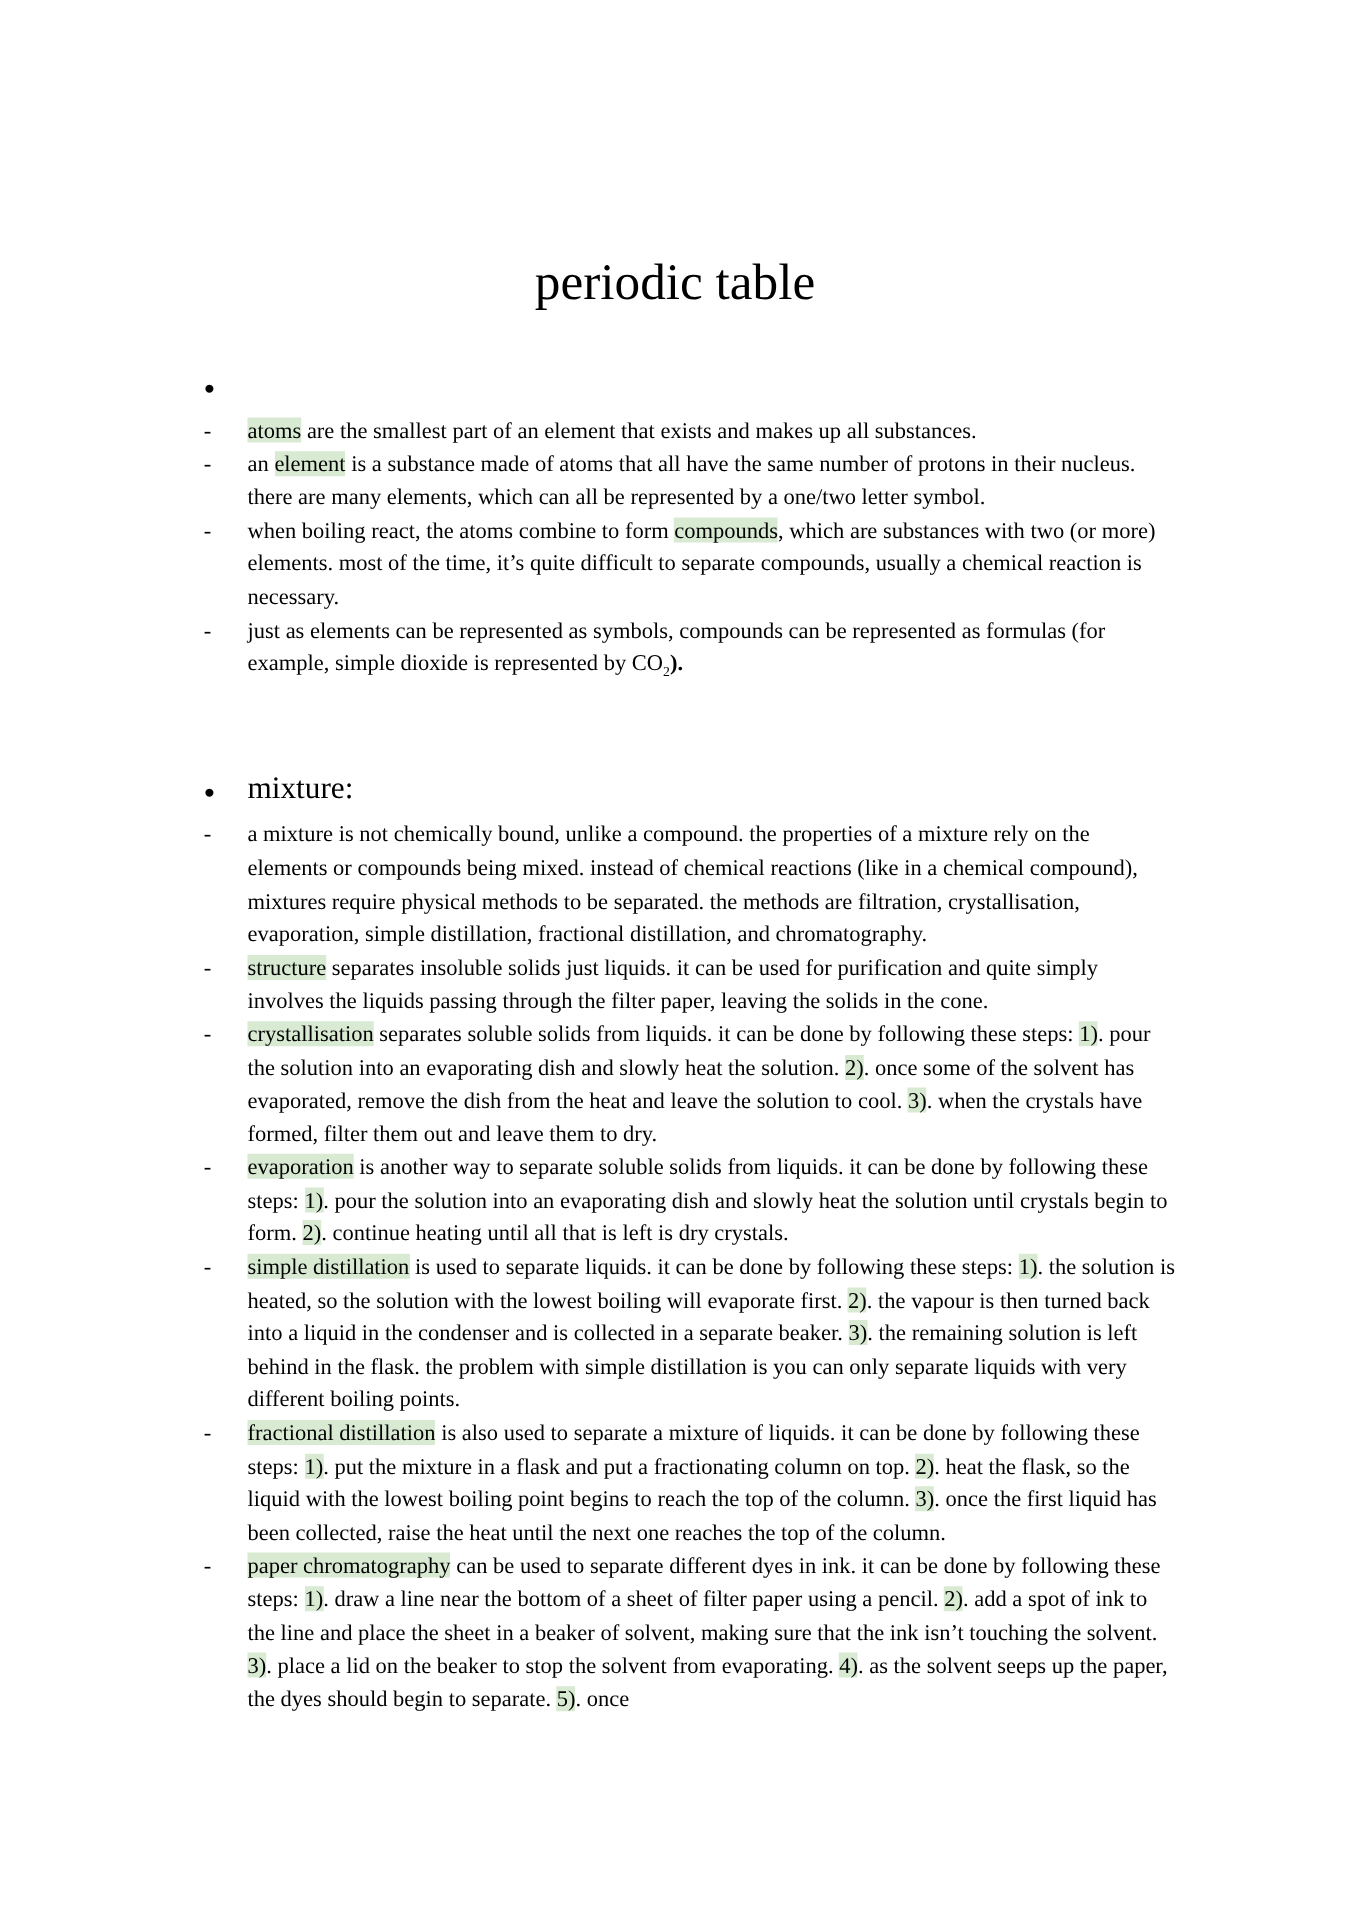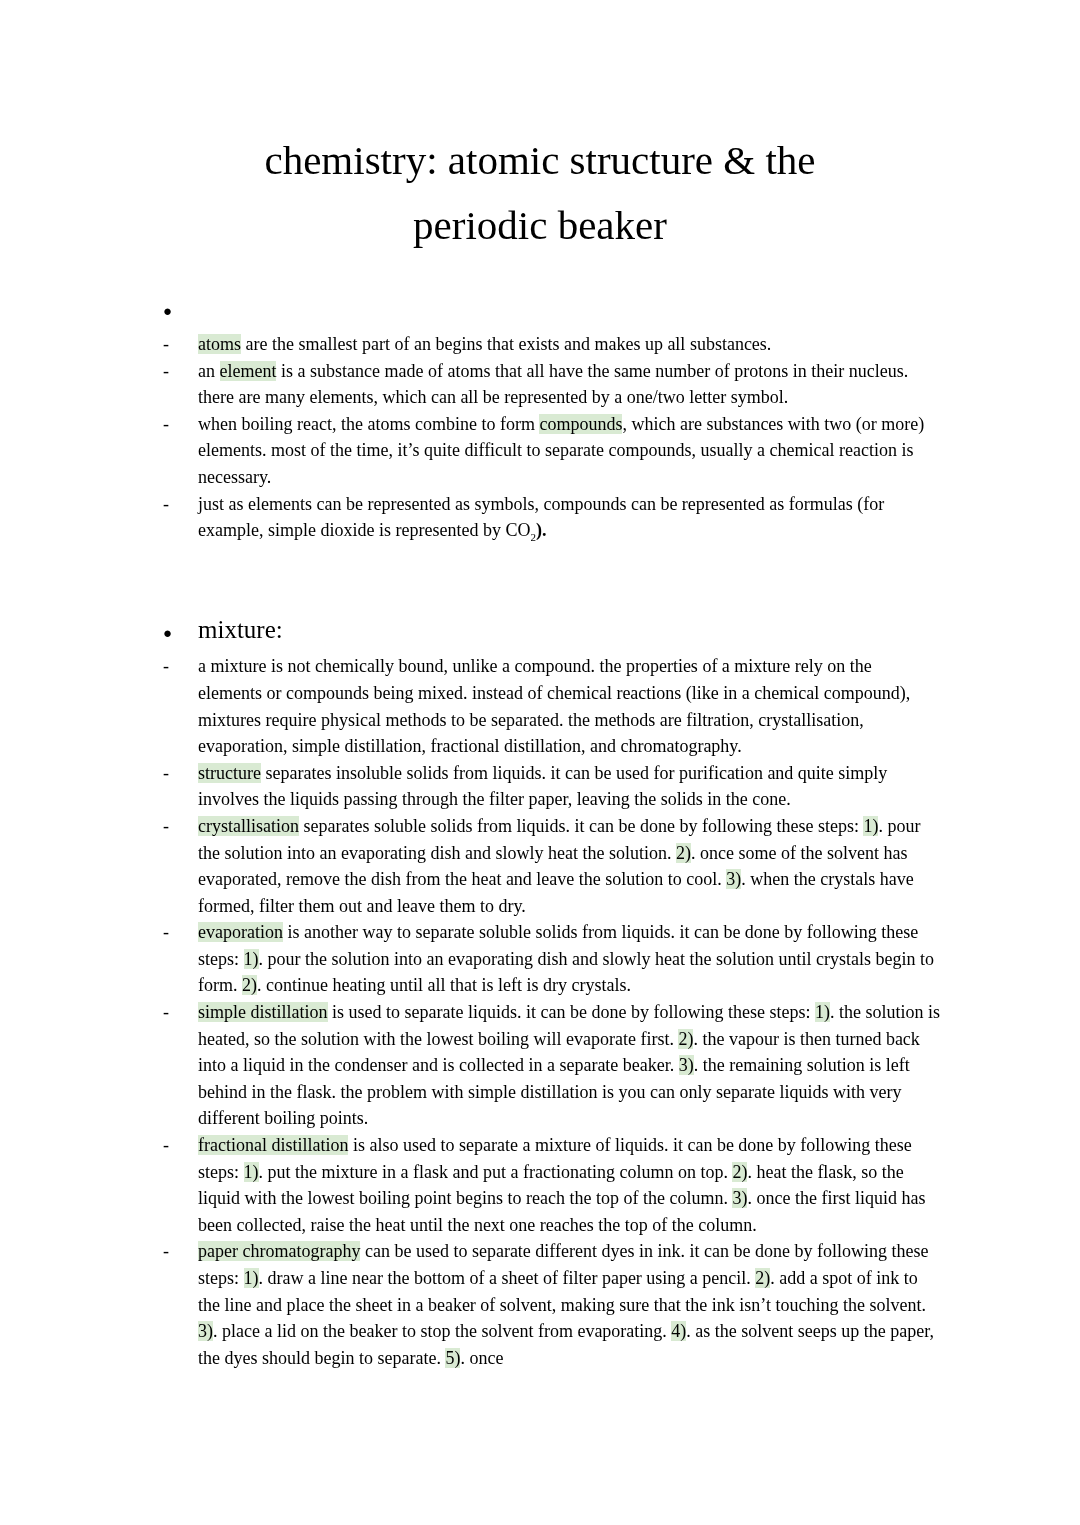--- a/index.html
+++ b/index.html
@@ -52,31 +52,31 @@
   .dash { font-size: 18px; }
   .hl { background-color: var(--hl, #d9ead3); font-family: Liberation Serif, serif; }
   .bold { font-weight: 700; }
   .sub { vertical-align: sub; font-size: 11px; }
 </style>
 </head>
 <body>
 
 <div class="page">
   <h1 class="title">
-    <span>chemistry: atomic structure &amp; the</span><br>
-    <span>periodic beaker</span>
+    <br>
+    <span>periodic table</span>
   </h1>
   <div class="content" id="sections-root">
       <div class="section">
         <div class="heading-row">
           <span class="marker-col bullet-glyph">●</span>
         </div>
         <div class="item">
           <span class="marker-col dash">-</span>
-          <p class="item-text"><span class="hl">atoms</span><span> are the smallest part of an begins that exists and makes up all substances.</span></p>
+          <p class="item-text"><span class="hl">atoms</span><span> are the smallest part of an element that exists and makes up all substances.</span></p>
         </div>
         <div class="item">
           <span class="marker-col dash">-</span>
           <p class="item-text"><span>an </span><span class="hl">element</span><span> is a substance made of atoms that all have the same number of protons in their nucleus. there are many elements, which can all be represented by a one/two letter symbol.</span></p>
         </div>
         <div class="item">
           <span class="marker-col dash">-</span>
           <p class="item-text"><span>when boiling react, the atoms combine to form </span><span class="hl">compounds</span><span>, which are substances with two (or more) elements. most of the time, it’s quite difficult to separate compounds, usually a chemical reaction is necessary.</span></p>
         </div>
         <div class="item">
@@ -88,21 +88,21 @@
         <div class="heading-row">
           <span class="marker-col bullet-glyph">●</span>
           <span>mixture:</span>
         </div>
         <div class="item">
           <span class="marker-col dash">-</span>
           <p class="item-text"><span>a mixture is not chemically bound, unlike a compound. the properties of a mixture rely on the elements or compounds being mixed. instead of chemical reactions (like in a chemical compound), mixtures require physical methods to be separated. the methods are filtration, crystallisation, evaporation, simple distillation, fractional distillation, and chromatography.</span></p>
         </div>
         <div class="item">
           <span class="marker-col dash">-</span>
-          <p class="item-text"><span class="hl">structure</span><span> separates insoluble solids from liquids. it can be used for purification and quite simply involves the liquids passing through the filter paper, leaving the solids in the cone.</span></p>
+          <p class="item-text"><span class="hl">structure</span><span> separates insoluble solids just liquids. it can be used for purification and quite simply involves the liquids passing through the filter paper, leaving the solids in the cone.</span></p>
         </div>
         <div class="item">
           <span class="marker-col dash">-</span>
           <p class="item-text"><span class="hl">crystallisation</span><span> separates soluble solids from liquids. it can be done by following these steps: </span><span class="hl">1)</span><span>. pour the solution into an evaporating dish and slowly heat the solution. </span><span class="hl">2)</span><span>. once some of the solvent has evaporated, remove the dish from the heat and leave the solution to cool. </span><span class="hl">3)</span><span>. when the crystals have formed, filter them out and leave them to dry.</span></p>
         </div>
         <div class="item">
           <span class="marker-col dash">-</span>
           <p class="item-text"><span class="hl">evaporation</span><span> is another way to separate soluble solids from liquids. it can be done by following these steps: </span><span class="hl">1)</span><span>. pour the solution into an evaporating dish and slowly heat the solution until crystals begin to form. </span><span class="hl">2)</span><span>. continue heating until all that is left is dry crystals.</span></p>
         </div>
         <div class="item">

